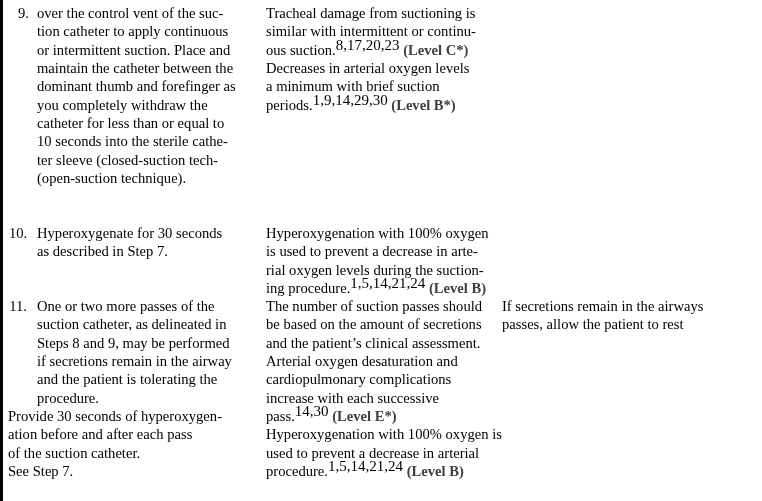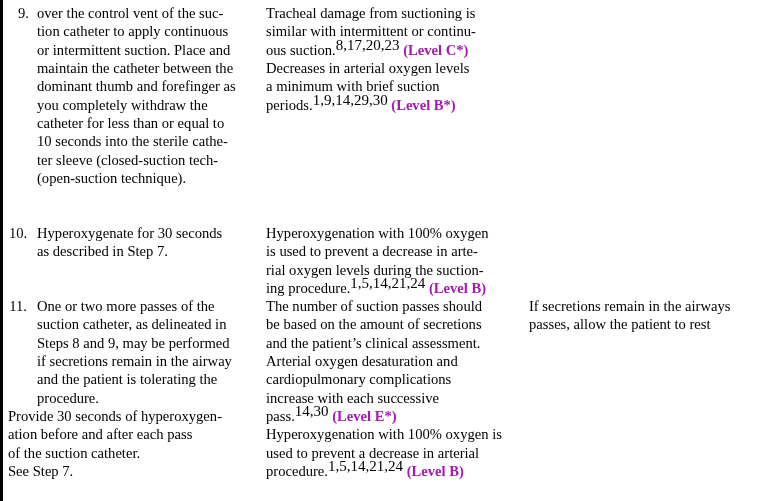--- a/index.html
+++ b/index.html
@@ -5,28 +5,28 @@
     html, body { margin: 0; padding: 0; background: #ffffff; }
     body {
       width: 762px; height: 501px; overflow: hidden; position: relative;
       font-family: "Liberation Serif", "DejaVu Serif", serif;
       font-size: 14.6px; line-height: 18.35px; color: #000;
     }
     .left-rule { position: absolute; left: 0; top: 0; width: 3px; height: 501px; background: #000; }
     .row { position: absolute; left: 0; width: 762px; }
     .col1 { position: absolute; left: 8px; width: 254px; }
     .col2 { position: absolute; left: 266px; width: 258px; }
-    .col3 { position: absolute; left: 529px; width: 233px; }
+    .col3 { position: absolute; left: 502px; width: 233px; }
     .step { position: relative; padding-left: 29px; }
     .step .num { position: absolute; left: 0; width: 21px; text-align: right; }
     .step .num.two { left: -1px; width: 22px; text-align: center; }
     .hang { padding-left: 29px; text-indent: -29px; }
     .hang2 { padding-left: 13px; text-indent: -13px; }
     b { font-weight: normal; }
-    .level { color: #a21caf; font-weight: bold; }
+    .level { color: #404040; font-weight: bold; }
     sup { font-size: 15px; line-height: 0; vertical-align: 5px; text-align: right; }
     .ln { display: block; }
   </style>
 </head>
 <body>
 
 <div class="left-rule"></div>
 
 <div class="row" style="top:4px;">
   <div class="col1">

